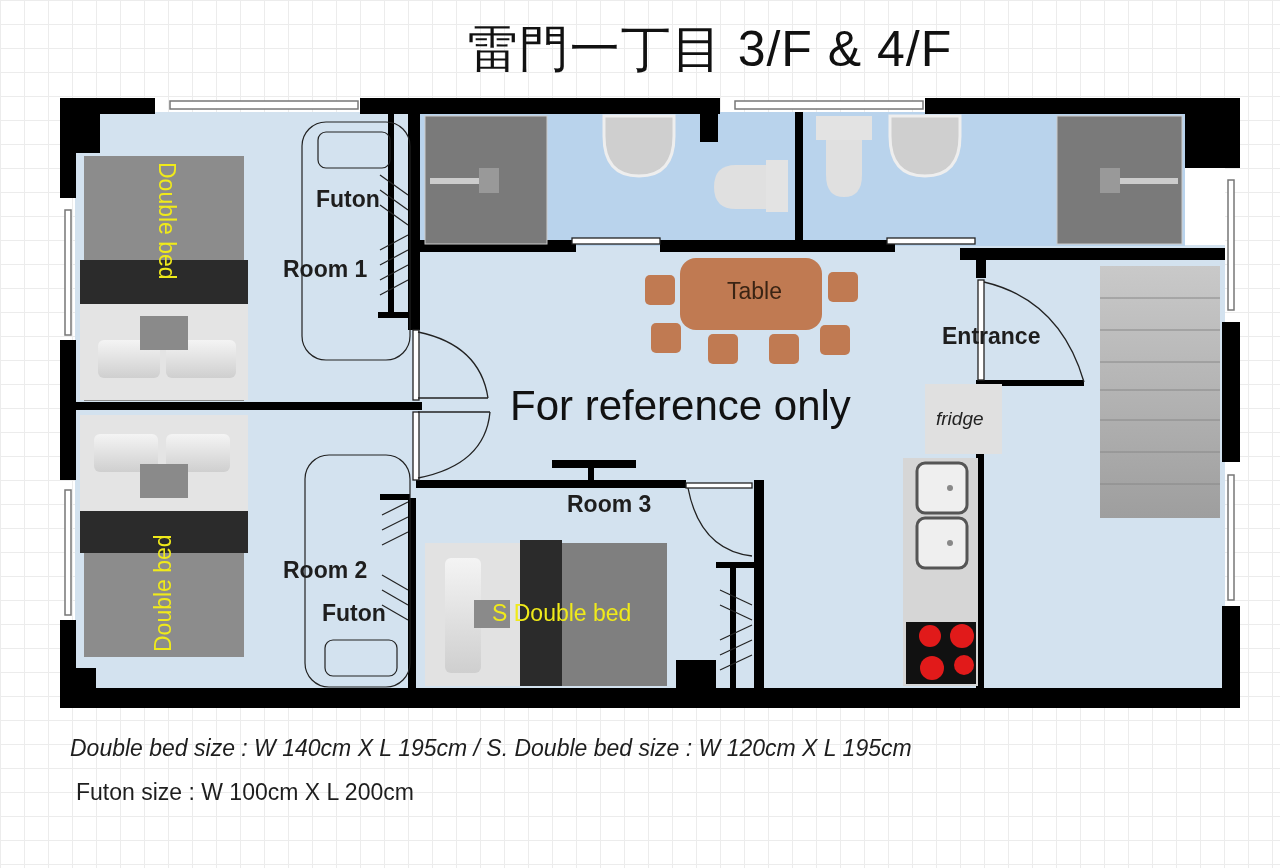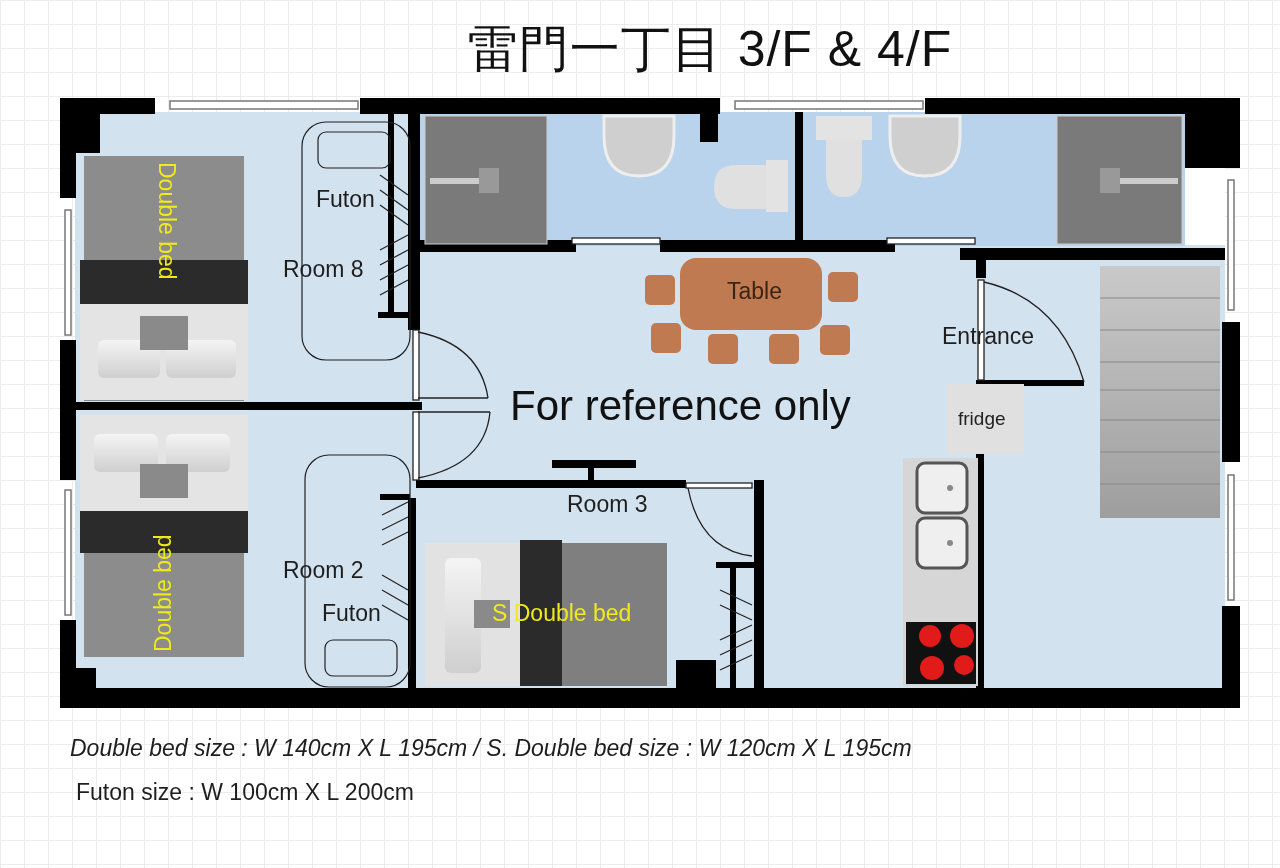--- a/index.html
+++ b/index.html
@@ -5,26 +5,26 @@
   html,body{margin:0;padding:0;}
   body{width:1280px;height:868px;position:relative;overflow:hidden;background:#ffffff;
     font-family:"Liberation Sans","DejaVu Sans",sans-serif;
     background-image:
       linear-gradient(#ececec 1px, transparent 1px),
       linear-gradient(90deg, #ececec 1px, transparent 1px);
     background-size:24px 24px;}
   .abs{position:absolute;}
   .title{left:0;top:16px;width:1420px;text-align:center;font-size:50px;color:#111;letter-spacing:1px;}
   .plan{left:0;top:0;width:1280px;height:868px;}
-  .lbl{position:absolute;color:#1e1e1e;font-size:23px;white-space:nowrap;}
+  .lbl{position:absolute;color:#1e1e1e;font-size:23px;white-space:nowrap;font-weight:bold;}
   .ylbl{position:absolute;color:#f0ea1a;font-size:23px;white-space:nowrap;}
   .watermark{position:absolute;left:510px;top:382px;font-size:42px;color:#111;white-space:nowrap;text-align:right;}
   .spec{position:absolute;left:70px;font-size:23px;color:#1e1e1e;white-space:nowrap;}
   .tablelbl{position:absolute;left:727px;top:278px;font-size:23px;color:#3a2414;}
-  .fridge{position:absolute;left:947px;top:384px;width:77px;height:70px;background:#e0e0e0;}
+  .fridge{position:absolute;left:925px;top:384px;width:77px;height:70px;background:#e0e0e0;font-style:italic;}
   .fridge span{position:absolute;left:11px;top:24px;font-size:19px;color:#222;}
 </style>
 </head>
 <body>
 
 <div class="abs title">雷門一丁目 3/F &amp; 4/F</div>
 
 <svg class="abs plan" viewBox="0 0 1280 868" width="1280" height="868">
   <defs>
     <linearGradient id="stair" x1="0" y1="0" x2="0" y2="1">
@@ -210,21 +210,21 @@
   <g>
     <rect x="425" y="543" width="242" height="143" fill="#7f7f7f"></rect>
     <rect x="425" y="543" width="95" height="143" fill="#e2e2e2"></rect>
     <rect x="445" y="558" width="36" height="115" rx="6" fill="url(#pillow)"></rect>
     <rect x="474" y="600" width="36" height="28" fill="#8a8a8a"></rect>
     <rect x="520" y="540" width="42" height="146" fill="#2b2b2b"></rect>
   </g>
 </svg>
 
 <div class="lbl" style="left:316px;top:186px;">Futon</div>
-<div class="lbl" style="left:283px;top:256px;">Room 8</div>
+<div class="lbl" style="left:283px;top:256px;">Room 1</div>
 <div class="ylbl" style="left:148px;top:162px;transform-origin:0 0;transform:translate(32px,0) rotate(90deg);">Double bed</div>
 
 <div class="lbl" style="left:283px;top:530px;margin-top:27px;">Room 2</div>
 <div class="lbl" style="left:322px;top:600px;">Futon</div>
 <div class="ylbl" style="left:150px;top:652px;transform-origin:0 0;transform:rotate(-90deg);">Double bed</div>
 
 <div class="lbl" style="left:567px;top:491px;">Room 3</div>
 <div class="ylbl" style="left:492px;top:600px;">S Double bed</div>
 
 <div class="tablelbl">Table</div>

